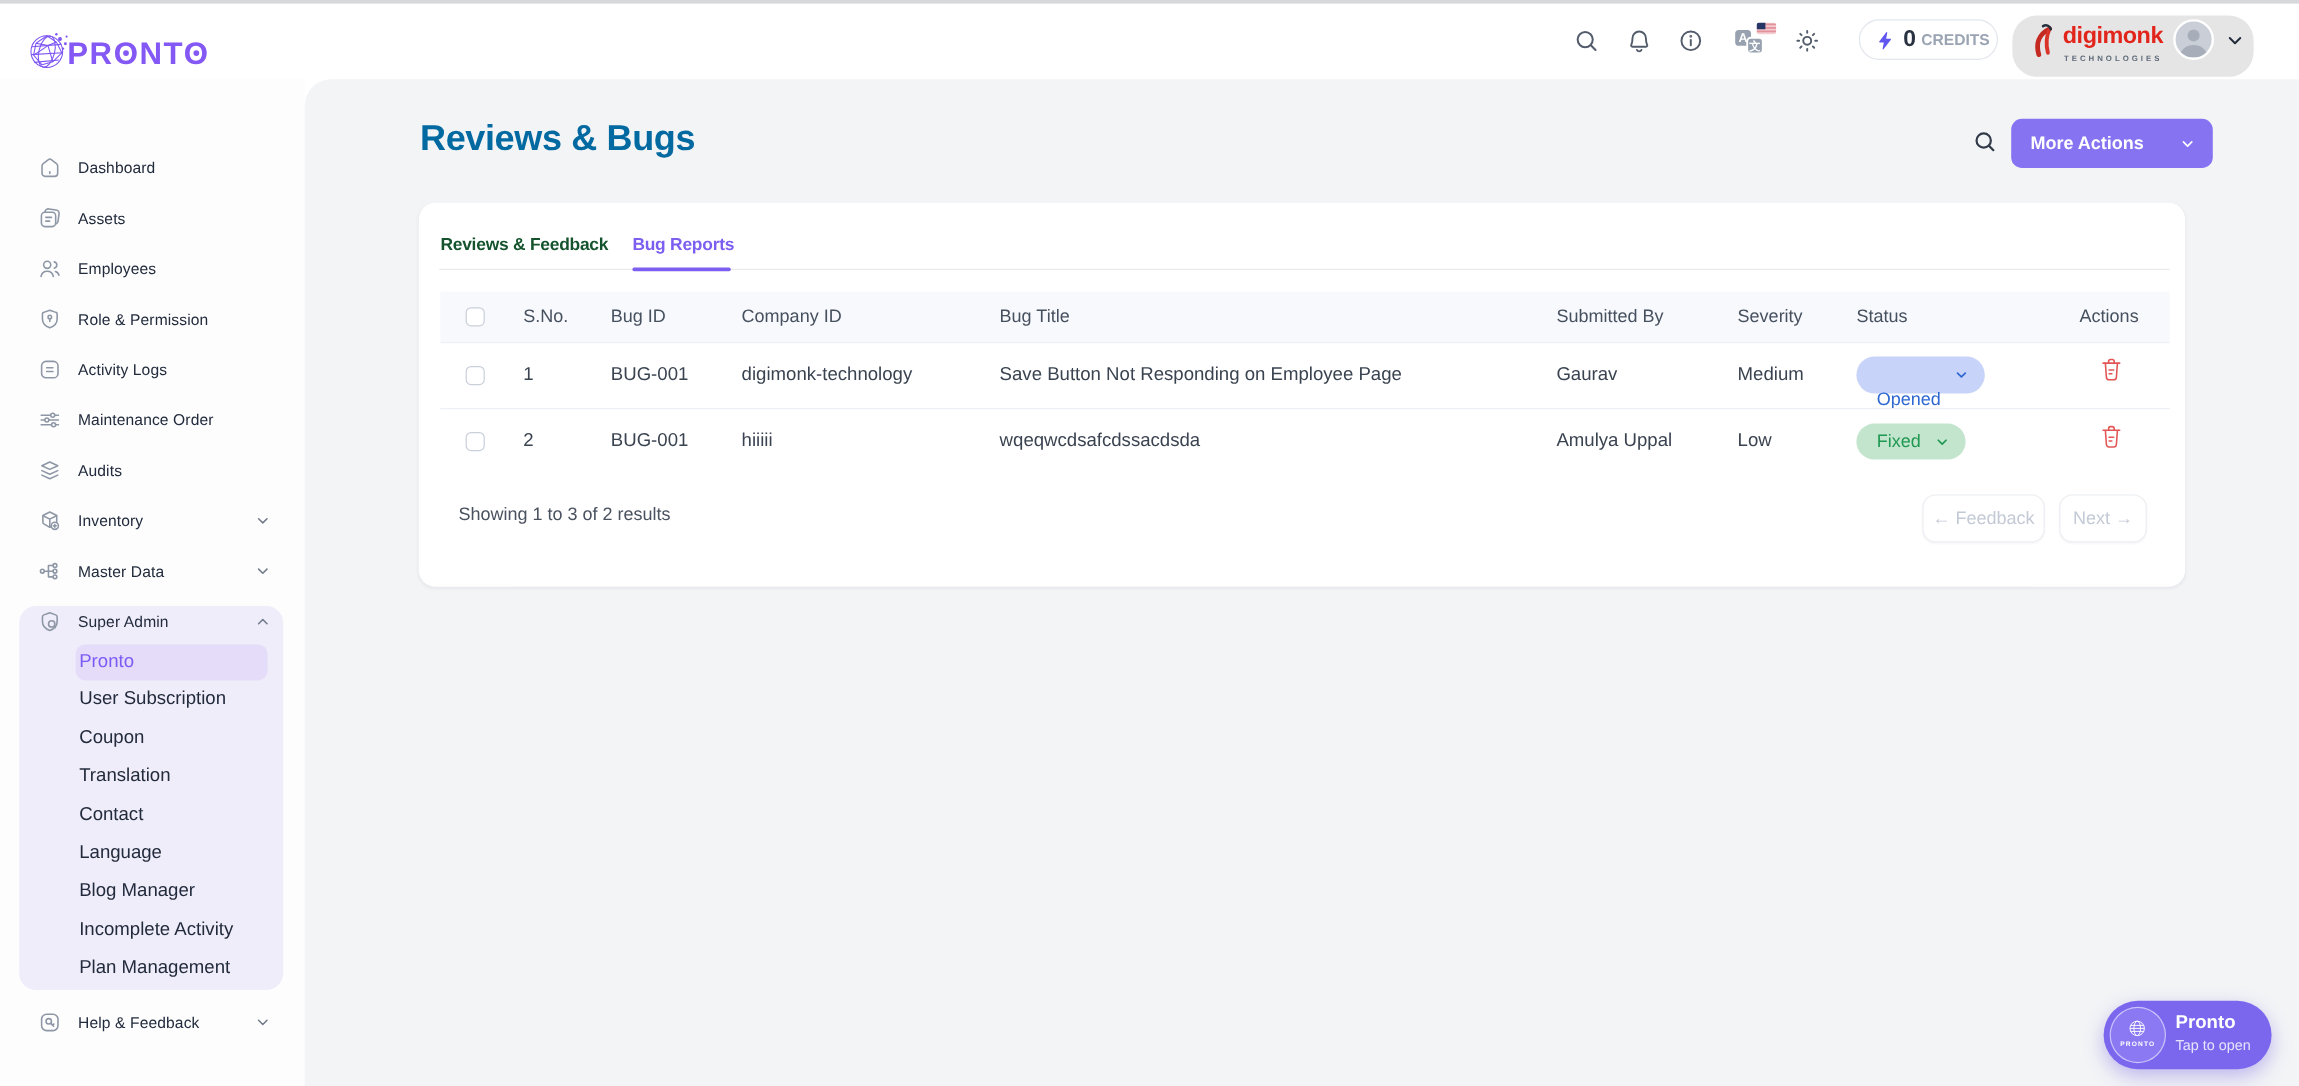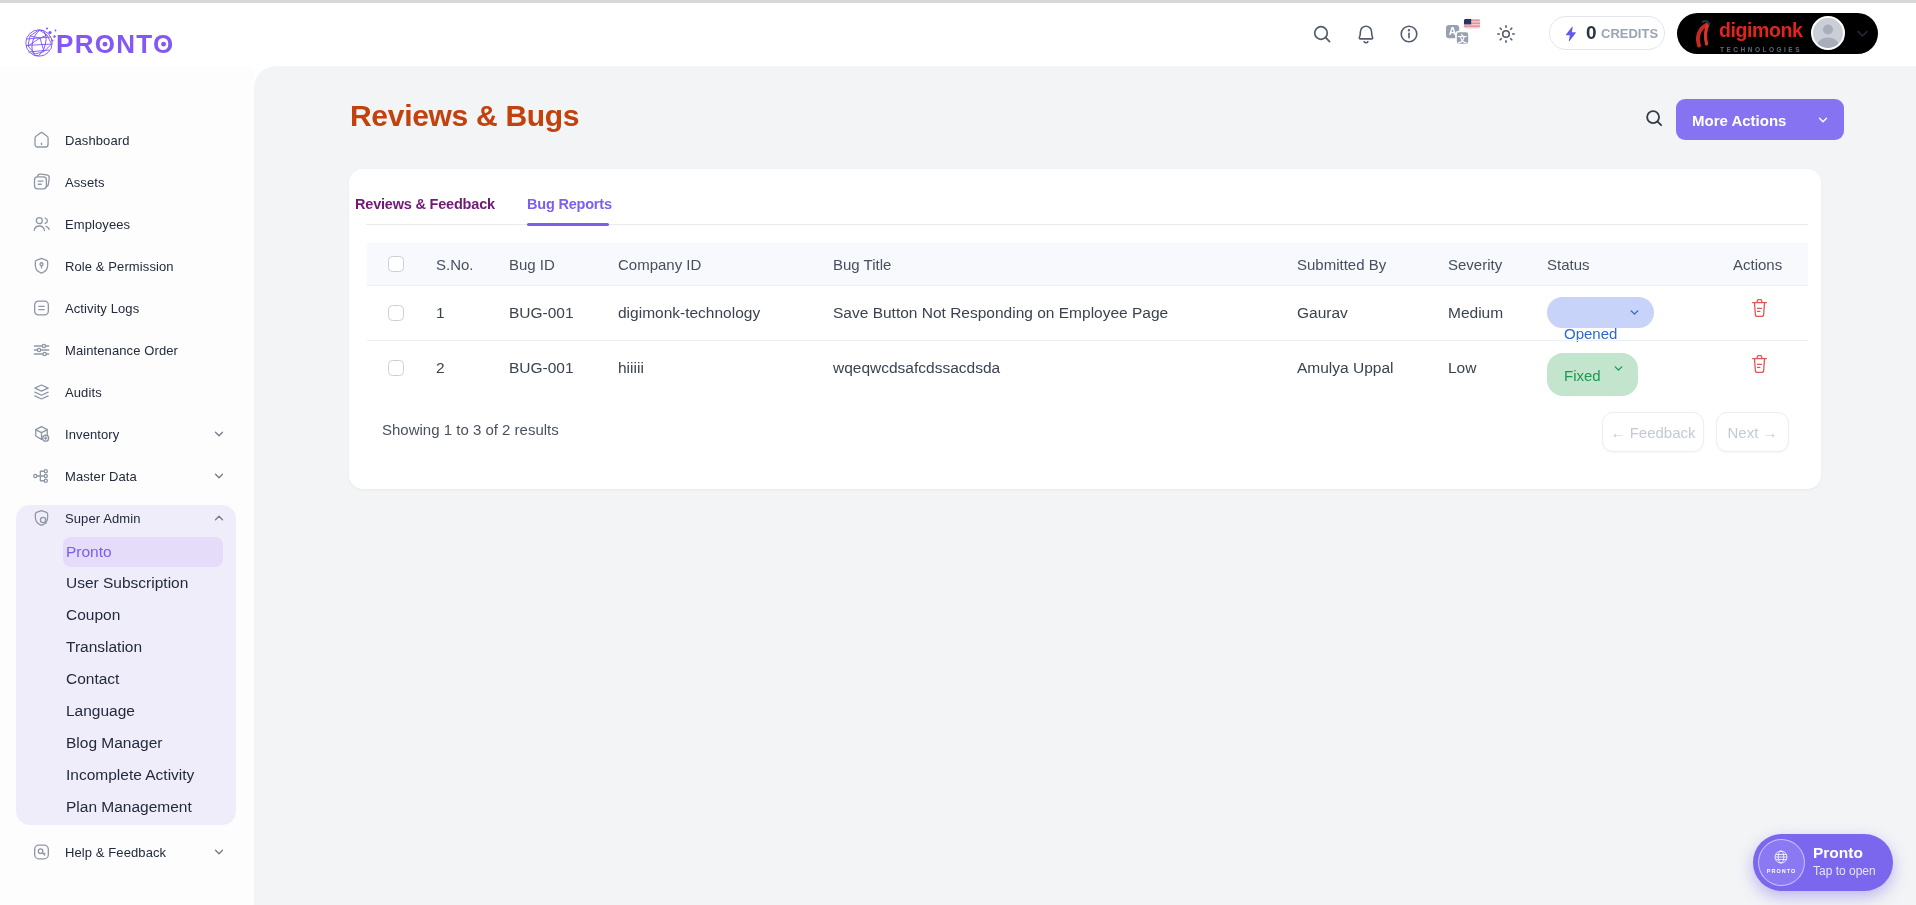--- a/index.html
+++ b/index.html
@@ -16,24 +16,24 @@
     font-size:13px; font-weight:500; color:#222b3c; letter-spacing:.1px; white-space:nowrap; }
   .nav-item .chev { position:absolute; right:28px; top:50%; transform:translateY(-50%); width:14px; height:14px; }
   #sa-box { left:16px; top:439px; width:220px; height:320px; background:#f0edfb; border-radius:14px; }
   .sub-item { position:absolute; left:66px; font-size:15.5px; font-weight:500; color:#222b3c; white-space:nowrap; transform:translateY(-50%); }
   #rev-pill { left:63px; top:471px; width:160px; height:30px; background:#e4dcf9; border-radius:8px; }
   
   .tb-ic { position:absolute; }
   #credits { left:1549px; top:16px; width:116px; height:34px; background:#fff; border:1px solid #e2e6ec; border-radius:17px; }
   #credits .n { position:absolute; left:36px; top:50%; transform:translateY(-50%); font-size:19px; font-weight:700; color:#2a3342; }
   #credits .c { position:absolute; left:51px; top:50%; transform:translateY(-50%); font-size:13px; font-weight:700; color:#9aa4b3; letter-spacing:0px; }
-  #userpill { left:1677px; top:13px; width:201px; height:41px; background:#000000; border-radius:20.5px; }
+  #userpill { left:1677px; top:13px; width:201px; height:51px; background:#e5e5e5; border-radius:20.5px; }
   
   #main { left:254px; top:66px; width:1662px; height:839px; background:#f3f4f6; border-top-left-radius:22px; }
-  #h1 { left:350px; top:99px; font-size:30px; font-weight:700; color:#c2410c; letter-spacing:-0.3px; }
+  #h1 { left:350px; top:99px; font-size:30px; font-weight:700; color:#0369a1; letter-spacing:-0.3px; }
   #more-btn { left:1676px; top:99px; width:168px; height:41px; background:#8673f2; border-radius:9px; color:#fff; }
   #more-btn span { position:absolute; left:16px; top:50%; transform:translateY(-50%); font-size:15px; font-weight:600; }
   #card { left:349px; top:169px; width:1472px; height:320px; background:#fff; border-radius:14px; box-shadow:0 1px 3px rgba(16,24,40,.05); }
   .tab { position:absolute; top:35px; transform:translateY(-50%); font-size:14.5px; font-weight:600; letter-spacing:-0.2px; white-space:nowrap; }
   #tabline { position:absolute; left:17px; top:55px; width:1442px; height:1.2px; background:#e8eaee; }
   #tabul { position:absolute; left:178px; top:53.6px; width:82px; height:3.2px; background:#7c5ef0; border-radius:2px; z-index:2; }
   #thead { position:absolute; left:18px; top:74px; width:1441px; height:42px; background:#f7f9fc; }
   .th { position:absolute; top:50%; transform:translateY(-50%); font-size:15px; font-weight:500; color:#47505f; white-space:nowrap; }
   .td { position:absolute; transform:translateY(-50%); font-size:15.5px; font-weight:400; color:#3a4350; white-space:nowrap; }
   .cbx { position:absolute; left:39px; width:16px; height:16px; border:1.5px solid #c9d0da; border-radius:4.5px; background:#fff; }
@@ -261,21 +261,21 @@
     <circle cx="11" cy="11" r="6.5"></circle>
       <path d="M15.9 15.9 19.8 19.8"></path>
   </svg>
   <div class="abs" id="more-btn">
       <span>More Actions</span>
     <svg style="position:absolute; right:14px; top:14px;" width="14" height="14" viewBox="0 0 24 24" fill="none" stroke="#fff" stroke-width="2.4" stroke-linecap="round" stroke-linejoin="round">
         <path d="m6 9 6 6 6-6"></path>
       </svg>
   </div>
   <div class="abs" id="card">
-    <div class="tab" style="left:6px; color:#701a75;">Reviews &amp; Feedback</div>
+    <div class="tab" style="left:18px; color:#14532d;">Reviews &amp; Feedback</div>
     <div class="tab" style="left:178px; color:#7c5ef0;">Bug Reports</div>
     <div id="tabul"></div>
     <div id="tabline"></div>
     <div id="thead"></div>
     <div class="rowline" style="top:115.5px;"></div>
 
     <div class="cbx" style="top:87px;"></div>
     <div class="th" style="left:87px; top:95px;">S.No.</div>
     <div class="th" style="left:160px; top:95px;">Bug ID</div>
     <div class="th" style="left:269px; top:95px;">Company ID</div>
@@ -305,21 +305,21 @@
     </svg>
     <div class="rowline" style="top:171px;"></div>
 
     <div class="cbx" style="top:191px;"></div>
     <div class="td" style="left:87px; top:199px;">2</div>
     <div class="td" style="left:160px; top:199px;">BUG-001</div>
     <div class="td" style="left:269px; top:199px;">hiiiii</div>
     <div class="td" style="left:484px; top:199px;">wqeqwcdsafcdssacdsda</div>
     <div class="td" style="left:948px; top:199px;">Amulya Uppal</div>
     <div class="td" style="left:1099px; top:199px;">Low</div>
-    <div class="pill" style="left:1198px; top:184px; width:91px; height:43px; background:#c3e5cd;">
+    <div class="pill" style="left:1198px; top:184px; width:91px; height:30px; background:#c3e5cd;">
       <span class="ptxt" style="color:#1f9851;">Fixed</span>
       <svg style="position:absolute; right:13px; top:9px;" width="13" height="13" viewBox="0 0 24 24" fill="none" stroke="#1f9851" stroke-width="2.6" stroke-linecap="round" stroke-linejoin="round">
           <path d="m6 9 6 6 6-6"></path>
         </svg>
     </div>
     <svg style="position:absolute; left:1402px; top:185px;" width="17" height="20" viewBox="0 0 22 26" fill="none" stroke="#e25555" stroke-width="1.7" stroke-linecap="round" stroke-linejoin="round">
       <path d="M2 6h18M8 6V4.2C8 3 8.9 2 10.1 2h1.8C13.1 2 14 3 14 4.2V6"></path>
       <path d="M4.5 6.5 5.6 21.4c.1 1.5 1.3 2.6 2.8 2.6h5.2c1.5 0 2.7-1.1 2.8-2.6L17.5 6.5"></path>
       <path d="M8.5 13.5h5M8.5 17.5h3"></path>
     </svg>

